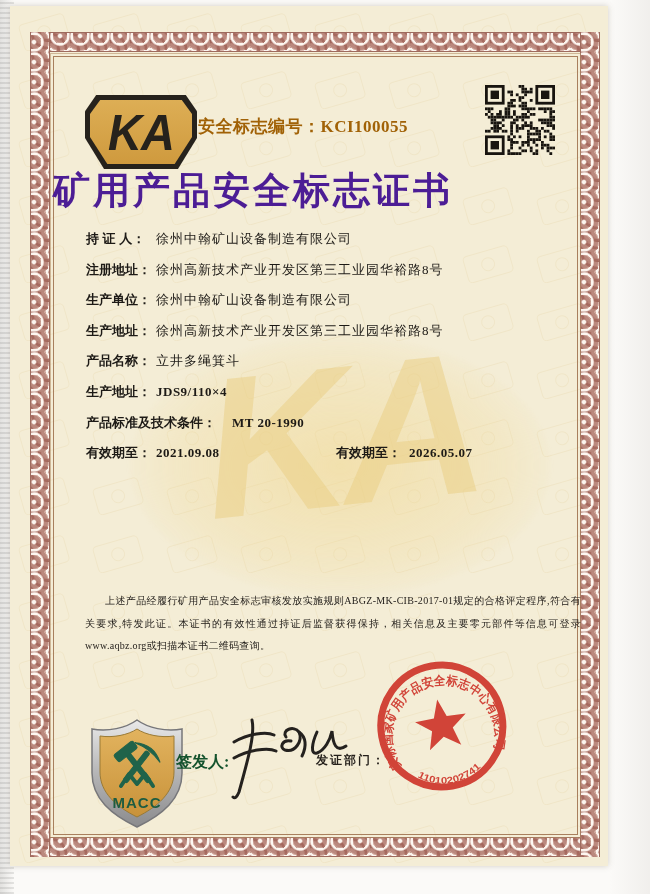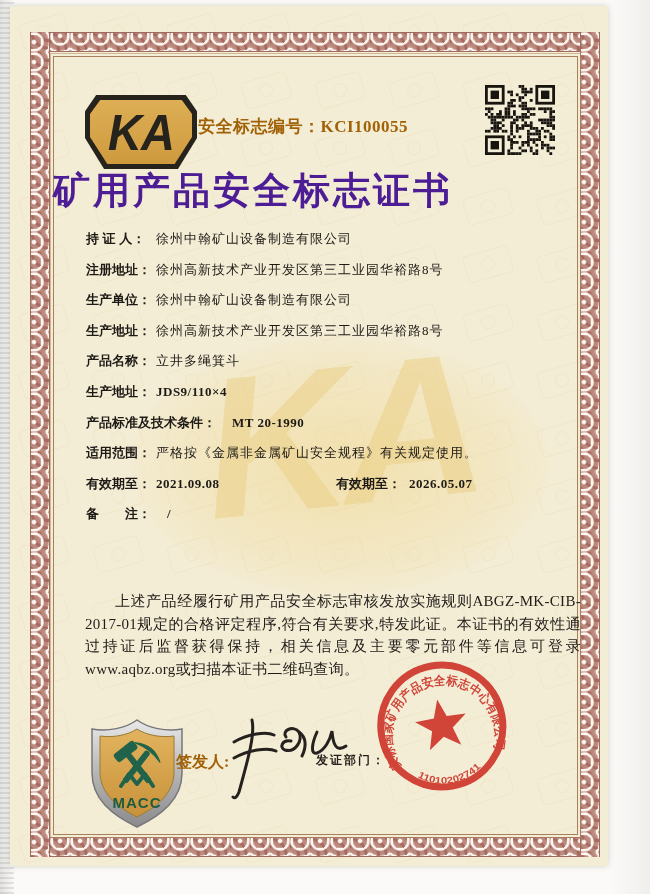--- a/index.html
+++ b/index.html
@@ -81,26 +81,26 @@
   .lbl.w { width:70px; flex:none; }
   .val { font-family:"Liberation Serif", serif; letter-spacing:1px; white-space:nowrap; }
   .val.num { font-weight:bold; letter-spacing:.5px; }
   .row-inline .val { margin-left:16px; }
   .row-dates .val1 { width:172px; flex:none; }
   .row-dates .lbl2 { margin-left:8px; }
   .row-dates .val2 { margin-left:8px; }
   .row-remark .val { margin-left:16px; }
 
   .notice { position:absolute; left:75px; top:584px; width:496px;
-    font-size:15px; line-height:22.5px; color:#201c18; text-align:justify;
+    font-size:10px; line-height:22.5px; color:#201c18; text-align:justify;
     text-indent:2em; letter-spacing:.3px; font-family:"Liberation Serif", serif; }
 
   .shield { position:absolute; left:75px; top:710px; }
 
-  .signer { position:absolute; left:166px; top:746px; font-size:16px; font-weight:bold; color:#a16207; }
+  .signer { position:absolute; left:166px; top:746px; font-size:16px; font-weight:bold; color:#14532d; }
   .signature { position:absolute; left:212px; top:700px; }
   .dept { position:absolute; left:306px; top:746px; font-size:12px; font-weight:bold; color:#241f1a; letter-spacing:2px; }
 
   .stamp { position:absolute; left:360px; top:648px; transform:rotate(-10deg); opacity:.93; }
 </style>
 </head>
 <body>
 
 <div class="page">
   <div class="paper">
@@ -376,33 +376,25 @@
           <span class="val">立井多绳箕斗</span>
         </div>
         <div class="row">
           <span class="lbl w">生产地址：</span>
           <span class="val num">JDS9/110×4</span>
         </div>
         <div class="row row-inline">
           <span class="lbl">产品标准及技术条件：</span>
           <span class="val num">MT 20-1990</span>
         </div>
-        <div class="row">
-          <span class="lbl w">适用范围：</span>
-          <span class="val">严格按《金属非金属矿山安全规程》有关规定使用。</span>
-        </div>
         <div class="row row-dates">
           <span class="lbl w">有效期至：</span>
           <span class="val num val1">2021.09.08</span>
           <span class="lbl lbl2">有效期至：</span>
           <span class="val num val2">2026.05.07</span>
-        </div>
-        <div class="row row-remark">
-          <span class="lbl">备　　注：</span>
-          <span class="val num">/</span>
         </div>
       </div>
 
       <div class="notice">上述产品经履行矿用产品安全标志审核发放实施规则ABGZ-MK-CIB-2017-01规定的合格评定程序,符合有关要求,特发此证。本证书的有效性通过持证后监督获得保持，相关信息及主要零元部件等信息可登录www.aqbz.org或扫描本证书二维码查询。</div>
 
       <svg class="shield" width="104" height="116" viewBox="0 0 104 116">
         <defs>
           <linearGradient id="silver" x1="0" y1="0" x2="0" y2="1">
             <stop offset="0" stop-color="#e9e9e9"></stop>
               <stop offset=".5" stop-color="#b5b5b6"></stop>

